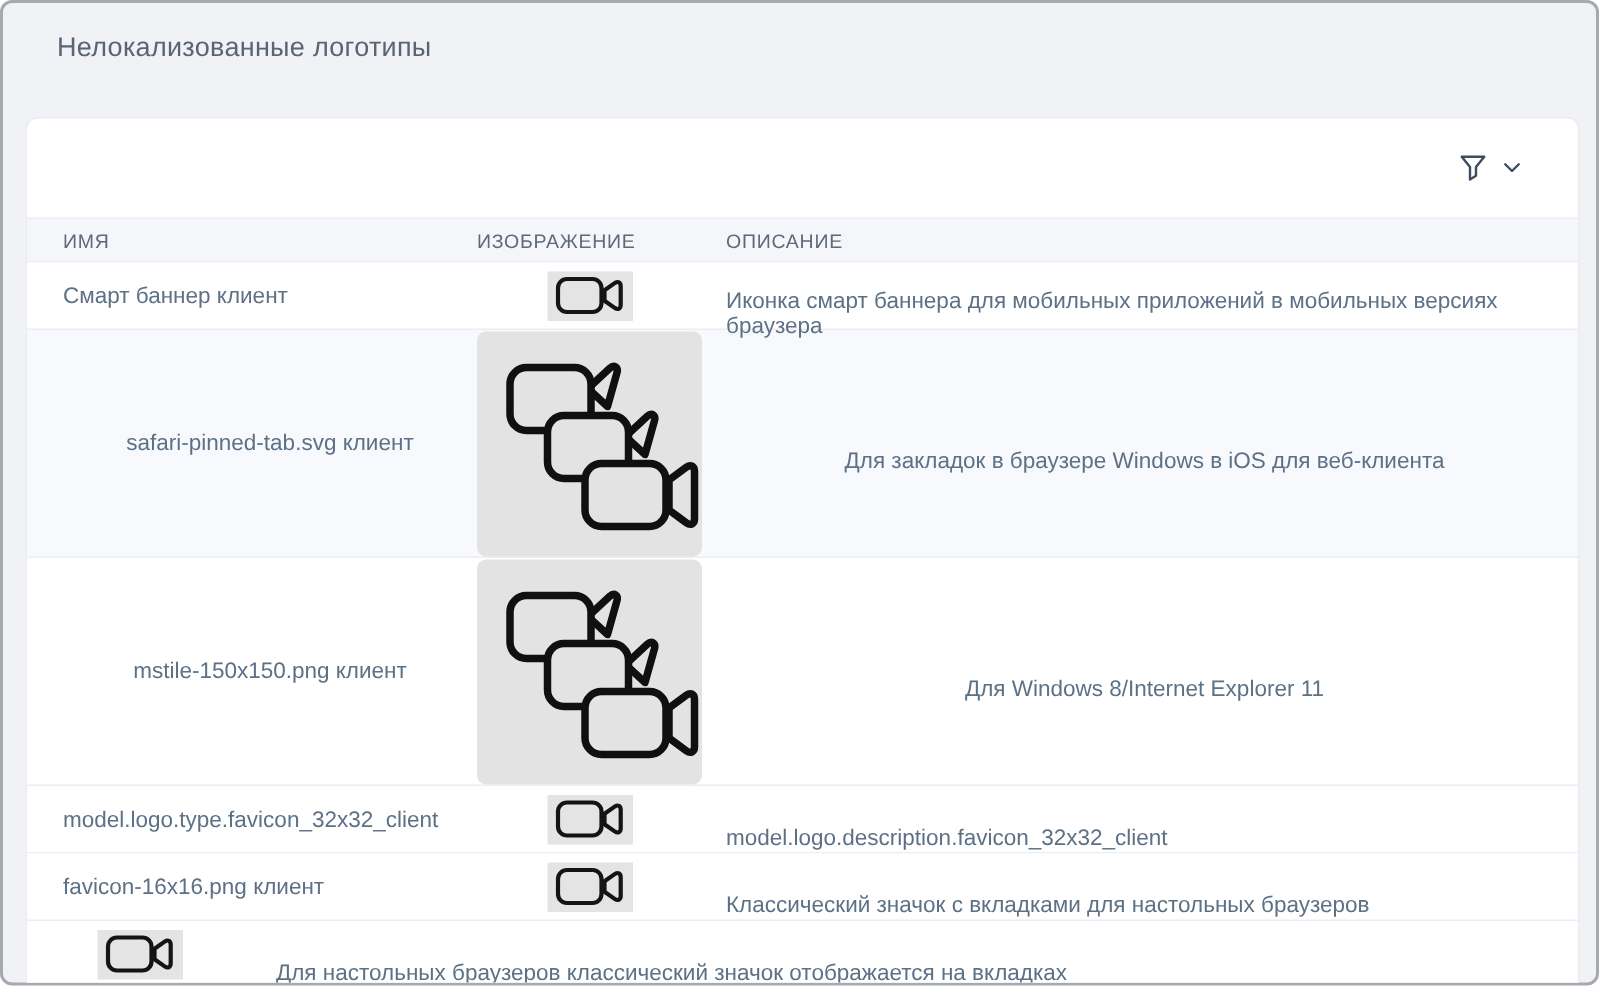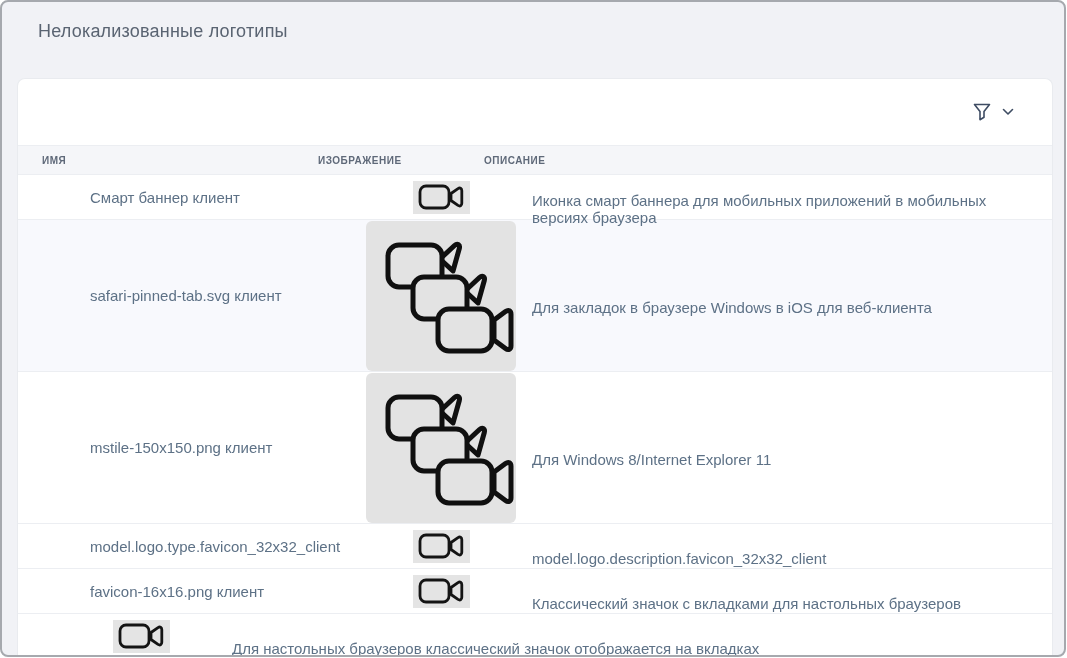--- a/index.html
+++ b/index.html
@@ -53,40 +53,39 @@
     color: var(--icon-accent, #3e4c63);
     padding: 4px;
   }
   .thead {
     display: flex;
     align-items: center;
     height: 30px;
     background: var(--header-row-background, #f5f6f9);
     border-top: 1px solid var(--divider, #eceef2);
     border-bottom: 1px solid var(--divider, #eceef2);
-    font-size: 10px;
-    font-weight: 700;
+    font-size: 13px;
+    font-weight: 400;
     color: var(--header-text, #5f6979);
     letter-spacing: 0.5px;
   }
   .th-name { width: 300px; padding-left: 24px; }
   .th-image { width: 150px; }
   .th-description { flex: 1; padding-left: 16px; }
 
   .trow {
     display: flex;
     align-items: center;
     border-bottom: 1px solid var(--divider, #eceef2);
     font-size: 15px;
     color: var(--cell-text, #5d7186);
     background: var(--card-background, #ffffff);
-    padding-left: 48px;
   }
   .row-small { height: 45px; }
-  .row-large { height: 152px; }
+  .row-large { height: 152px; text-align: center; }
   .row-highlighted { background: var(--highlight-row-background, #f8f9fd); }
   .td-name { width: 300px; padding-left: 24px; }
   .td-image { width: 150px; display: flex; align-items: center; justify-content: center; }
   .td-description { flex: 1; padding-left: 16px; padding-right: 10px; margin-top: 24px; }
 
   .img-box { display: flex; align-items: center; justify-content: center; }
   .small-img {
     width: 57px; height: 33px;
     background: var(--image-placeholder-background, #e4e4e4);
   }

